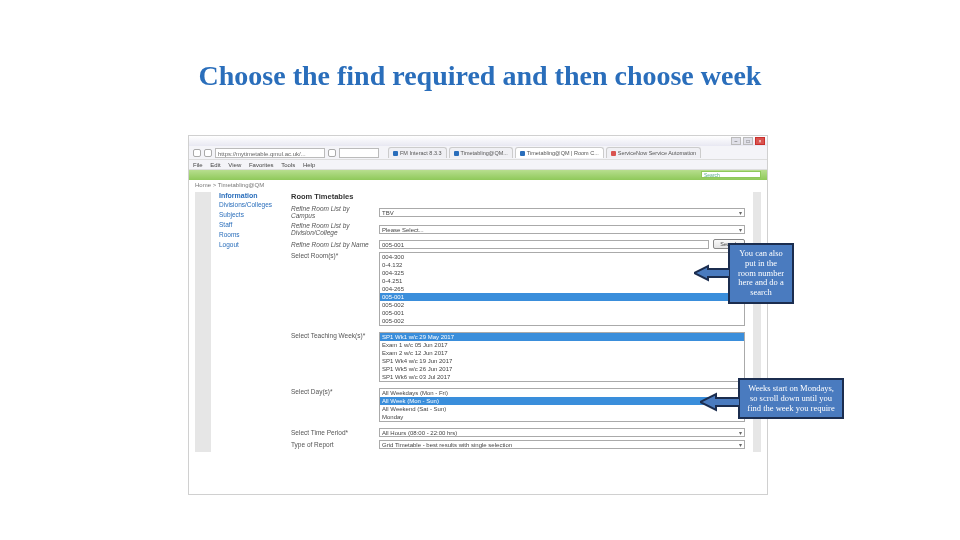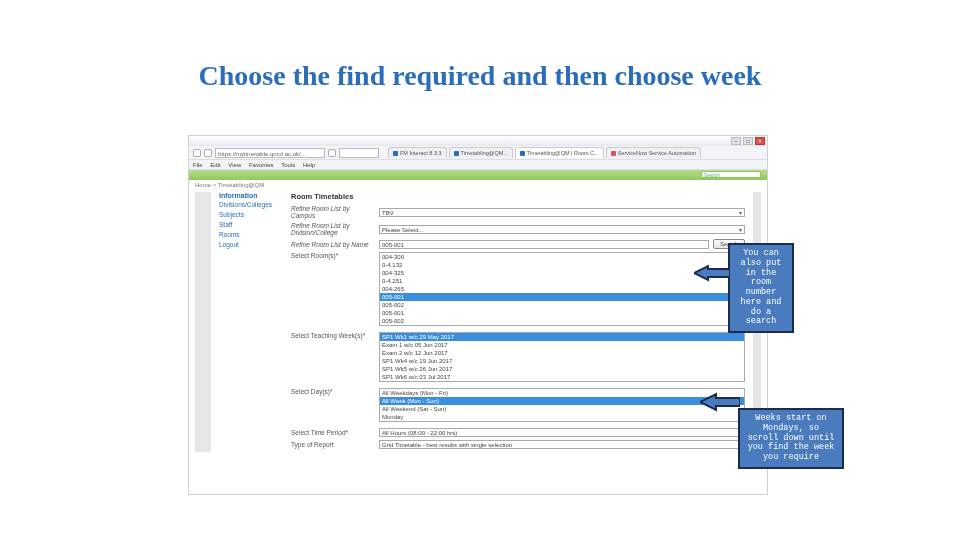--- a/index.html
+++ b/index.html
@@ -36,21 +36,21 @@
   .label{ width:84px; font-size:6.5px; font-style:italic; color:#555;}
   .label-n{ width:84px; font-size:6.5px; color:#555;}
   .dd{ flex:1; height:9px; border:1px solid #aaa; background:#fff; font-size:6px; line-height:9px; padding:0 2px; position:relative; color:#444;}
   .dd::after{ content:"▾"; position:absolute; right:2px; top:0; font-size:6px; color:#666;}
   .txt{ flex:1; height:9px; border:1px solid #aaa; background:#fff; font-size:6px; line-height:9px; padding:0 2px; color:#444;}
   .btn-search{ width:32px; height:10px; border:1px solid #888; background:linear-gradient(#fafafa,#e4e4e4); font-size:5.5px; text-align:center; line-height:9px; color:#444; border-radius:2px;}
   .listbox{ flex:1; border:1px solid #aaa; background:#fff; font-size:6px; line-height:8px; color:#444;}
   .listbox .opt{ padding:0 2px;}
   .listbox .sel{ background:#3a8edb; color:#fff;}
   .row-start{ align-items:flex-start;}
-  .callout{ position:absolute; background:#4a7bbf; border:2px solid #1b2d4f; color:#fff; padding:4px 6px; font-size:8.5px; line-height:1.15; text-align:center; font-family:Liberation Mono, monospace;}
+  .callout{ position:absolute; background:#4a7bbf; border:2px solid #1b2d4f; color:#fff; padding:4px 6px; font-size:8.5px; line-height:1.15; text-align:center; font-family:Liberation Serif, serif;}
   .arrow-l{ position:absolute; }
   .arrow-l svg{ display:block;}
 </style>
 </head>
 <body>
 
 <div class="slide-title">Choose the find required and then choose week</div>
 
 <div class="browser">
   <div class="titlebar">
@@ -173,18 +173,18 @@
   </div>
 </div>
 
 <div class="callout" style="top:243px; left:728px; width:66px;">You can also put in the room number here and do a search</div>
 <div class="arrow-l" style="top:264px; left:694px;">
   <svg width="36" height="18">
       <polygon points="0,9 14,2 14,5 36,5 36,13 14,13 14,16" fill="#4a7bbf" stroke="#1b2d4f" stroke-width="2"></polygon>
     </svg>
 </div>
 
-<div class="callout" style="top:378px; left:738px; width:106px;margin-top:30px;">Weeks start on Mondays, so scroll down until you find the week you require</div>
+<div class="callout" style="top:378px; left:738px; width:106px;">Weeks start on Mondays, so scroll down until you find the week you require</div>
 <div class="arrow-l" style="top:392px; left:700px;">
   <svg width="40" height="20">
       <polygon points="0,10 16,2 16,6 40,6 40,14 16,14 16,18" fill="#4a7bbf" stroke="#1b2d4f" stroke-width="2"></polygon>
     </svg>
 </div>
 
 </body></html>

